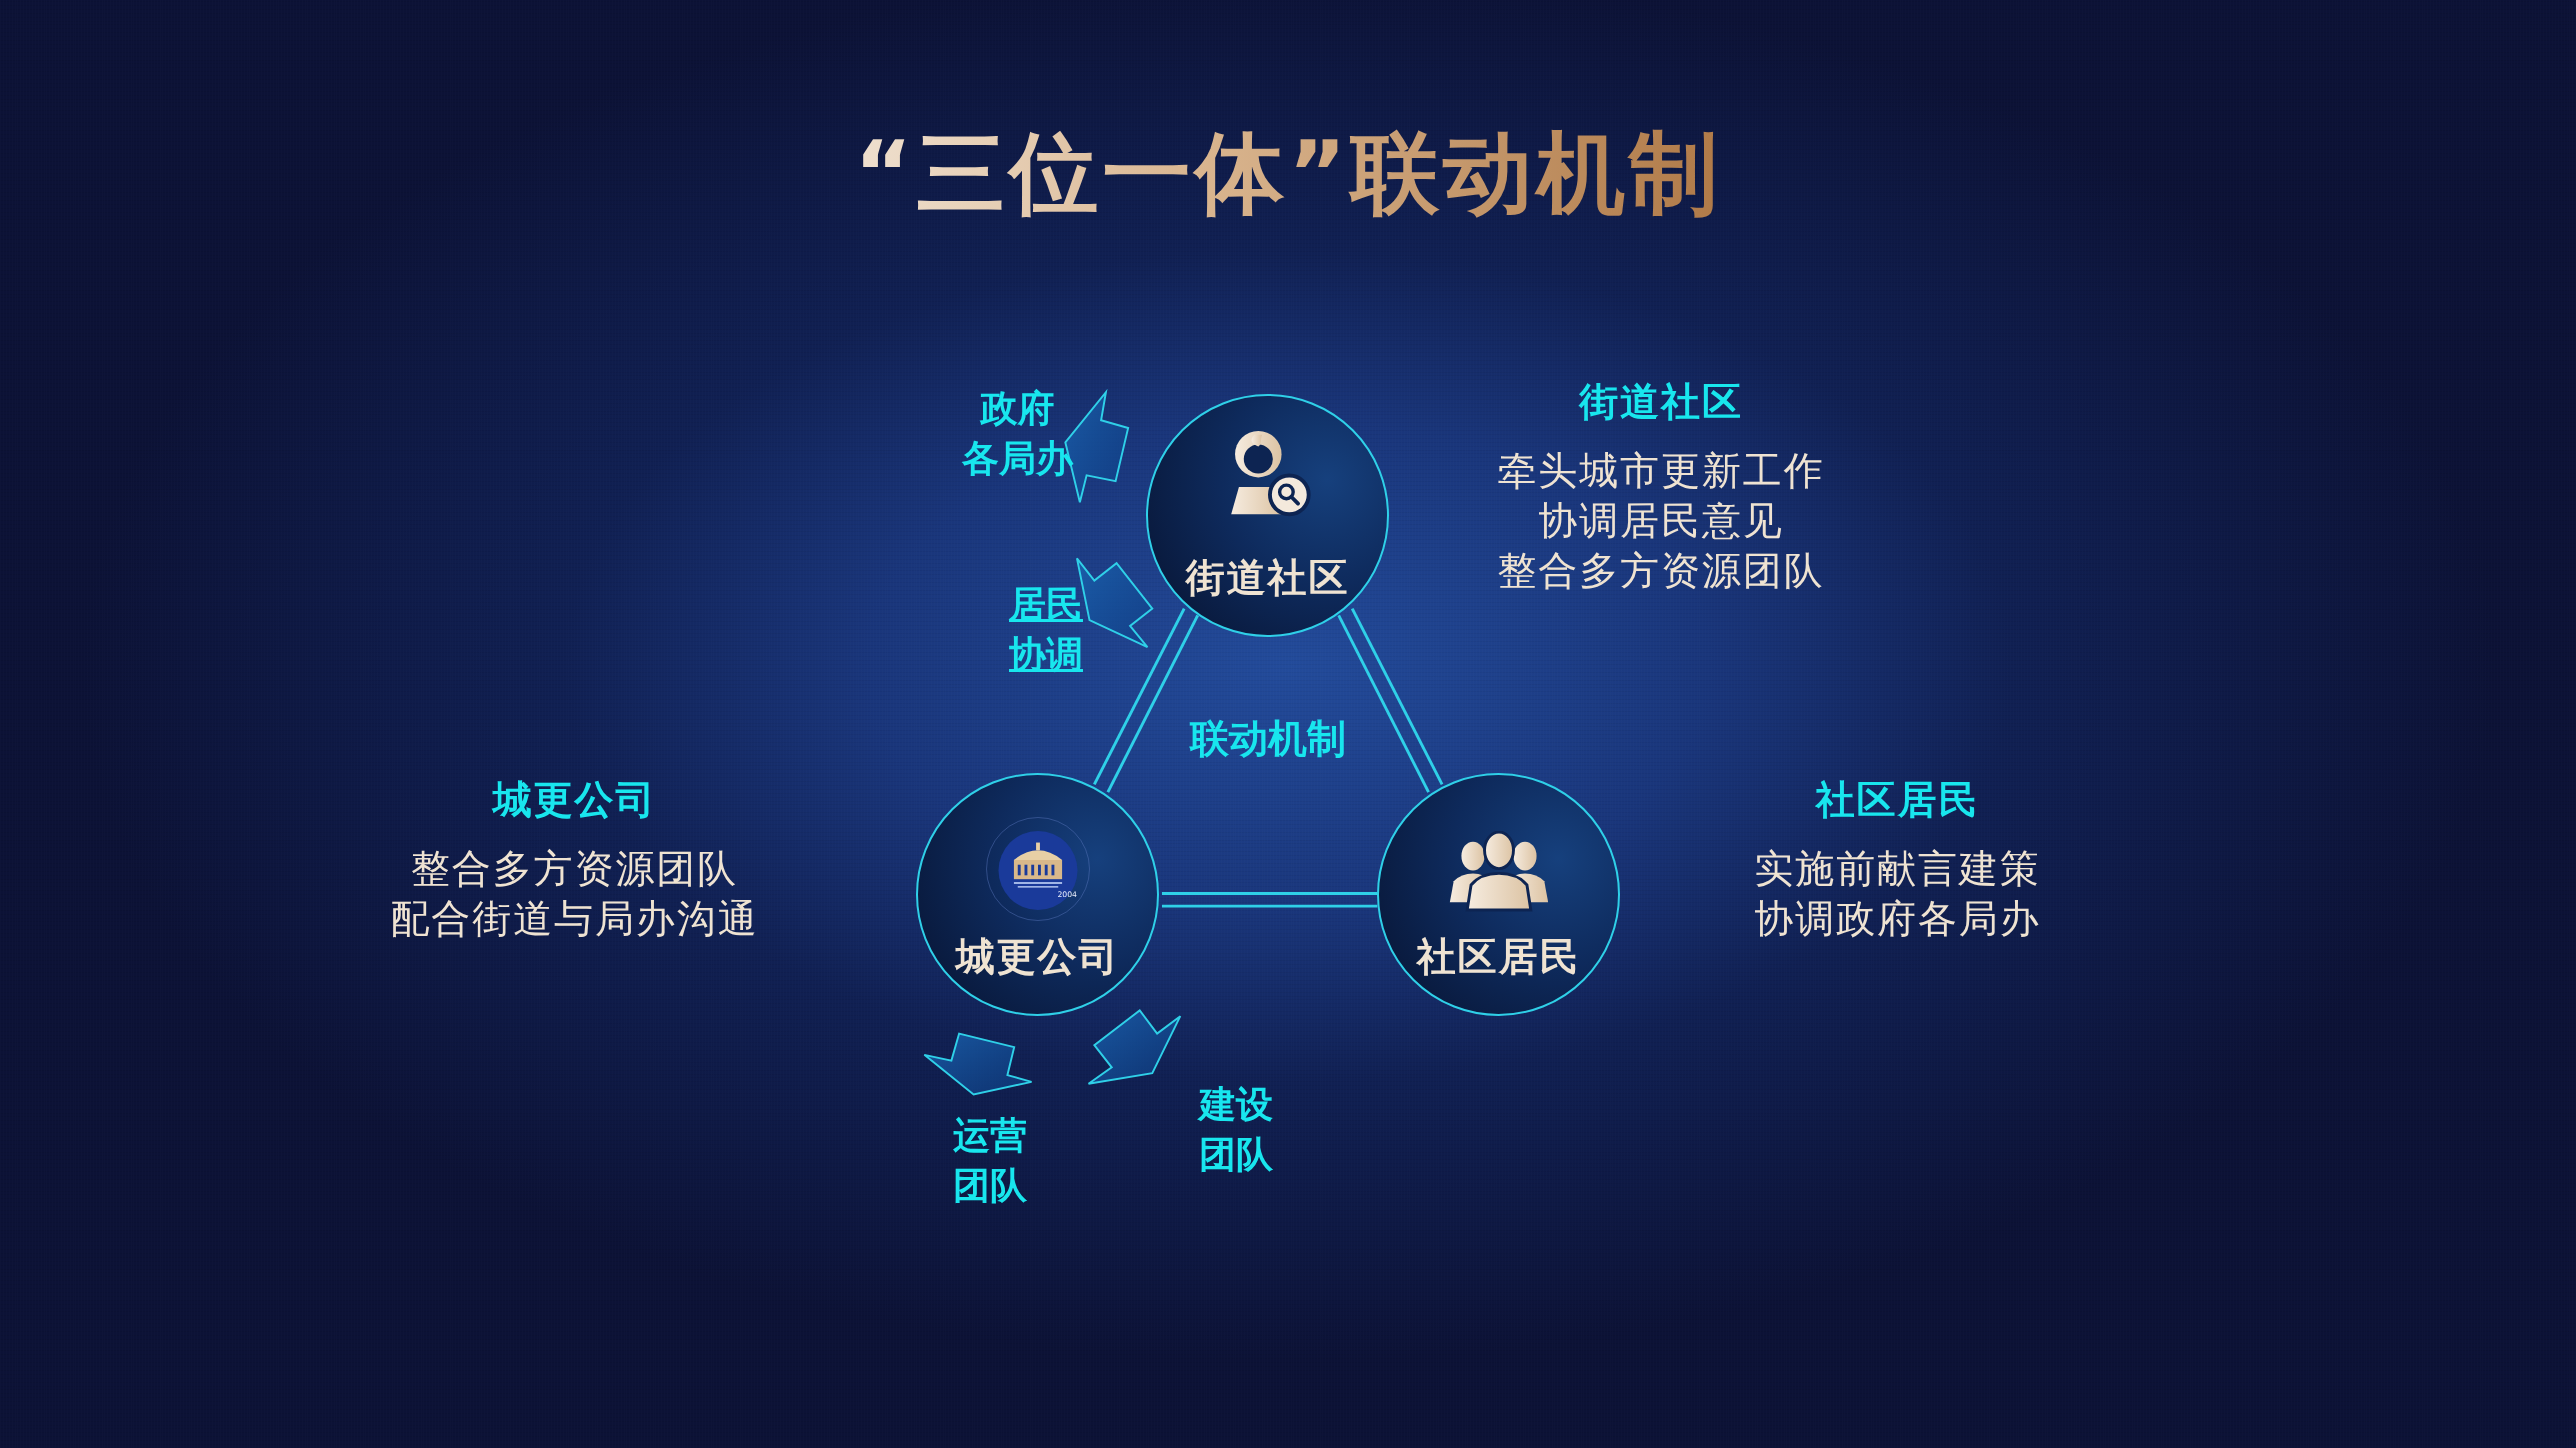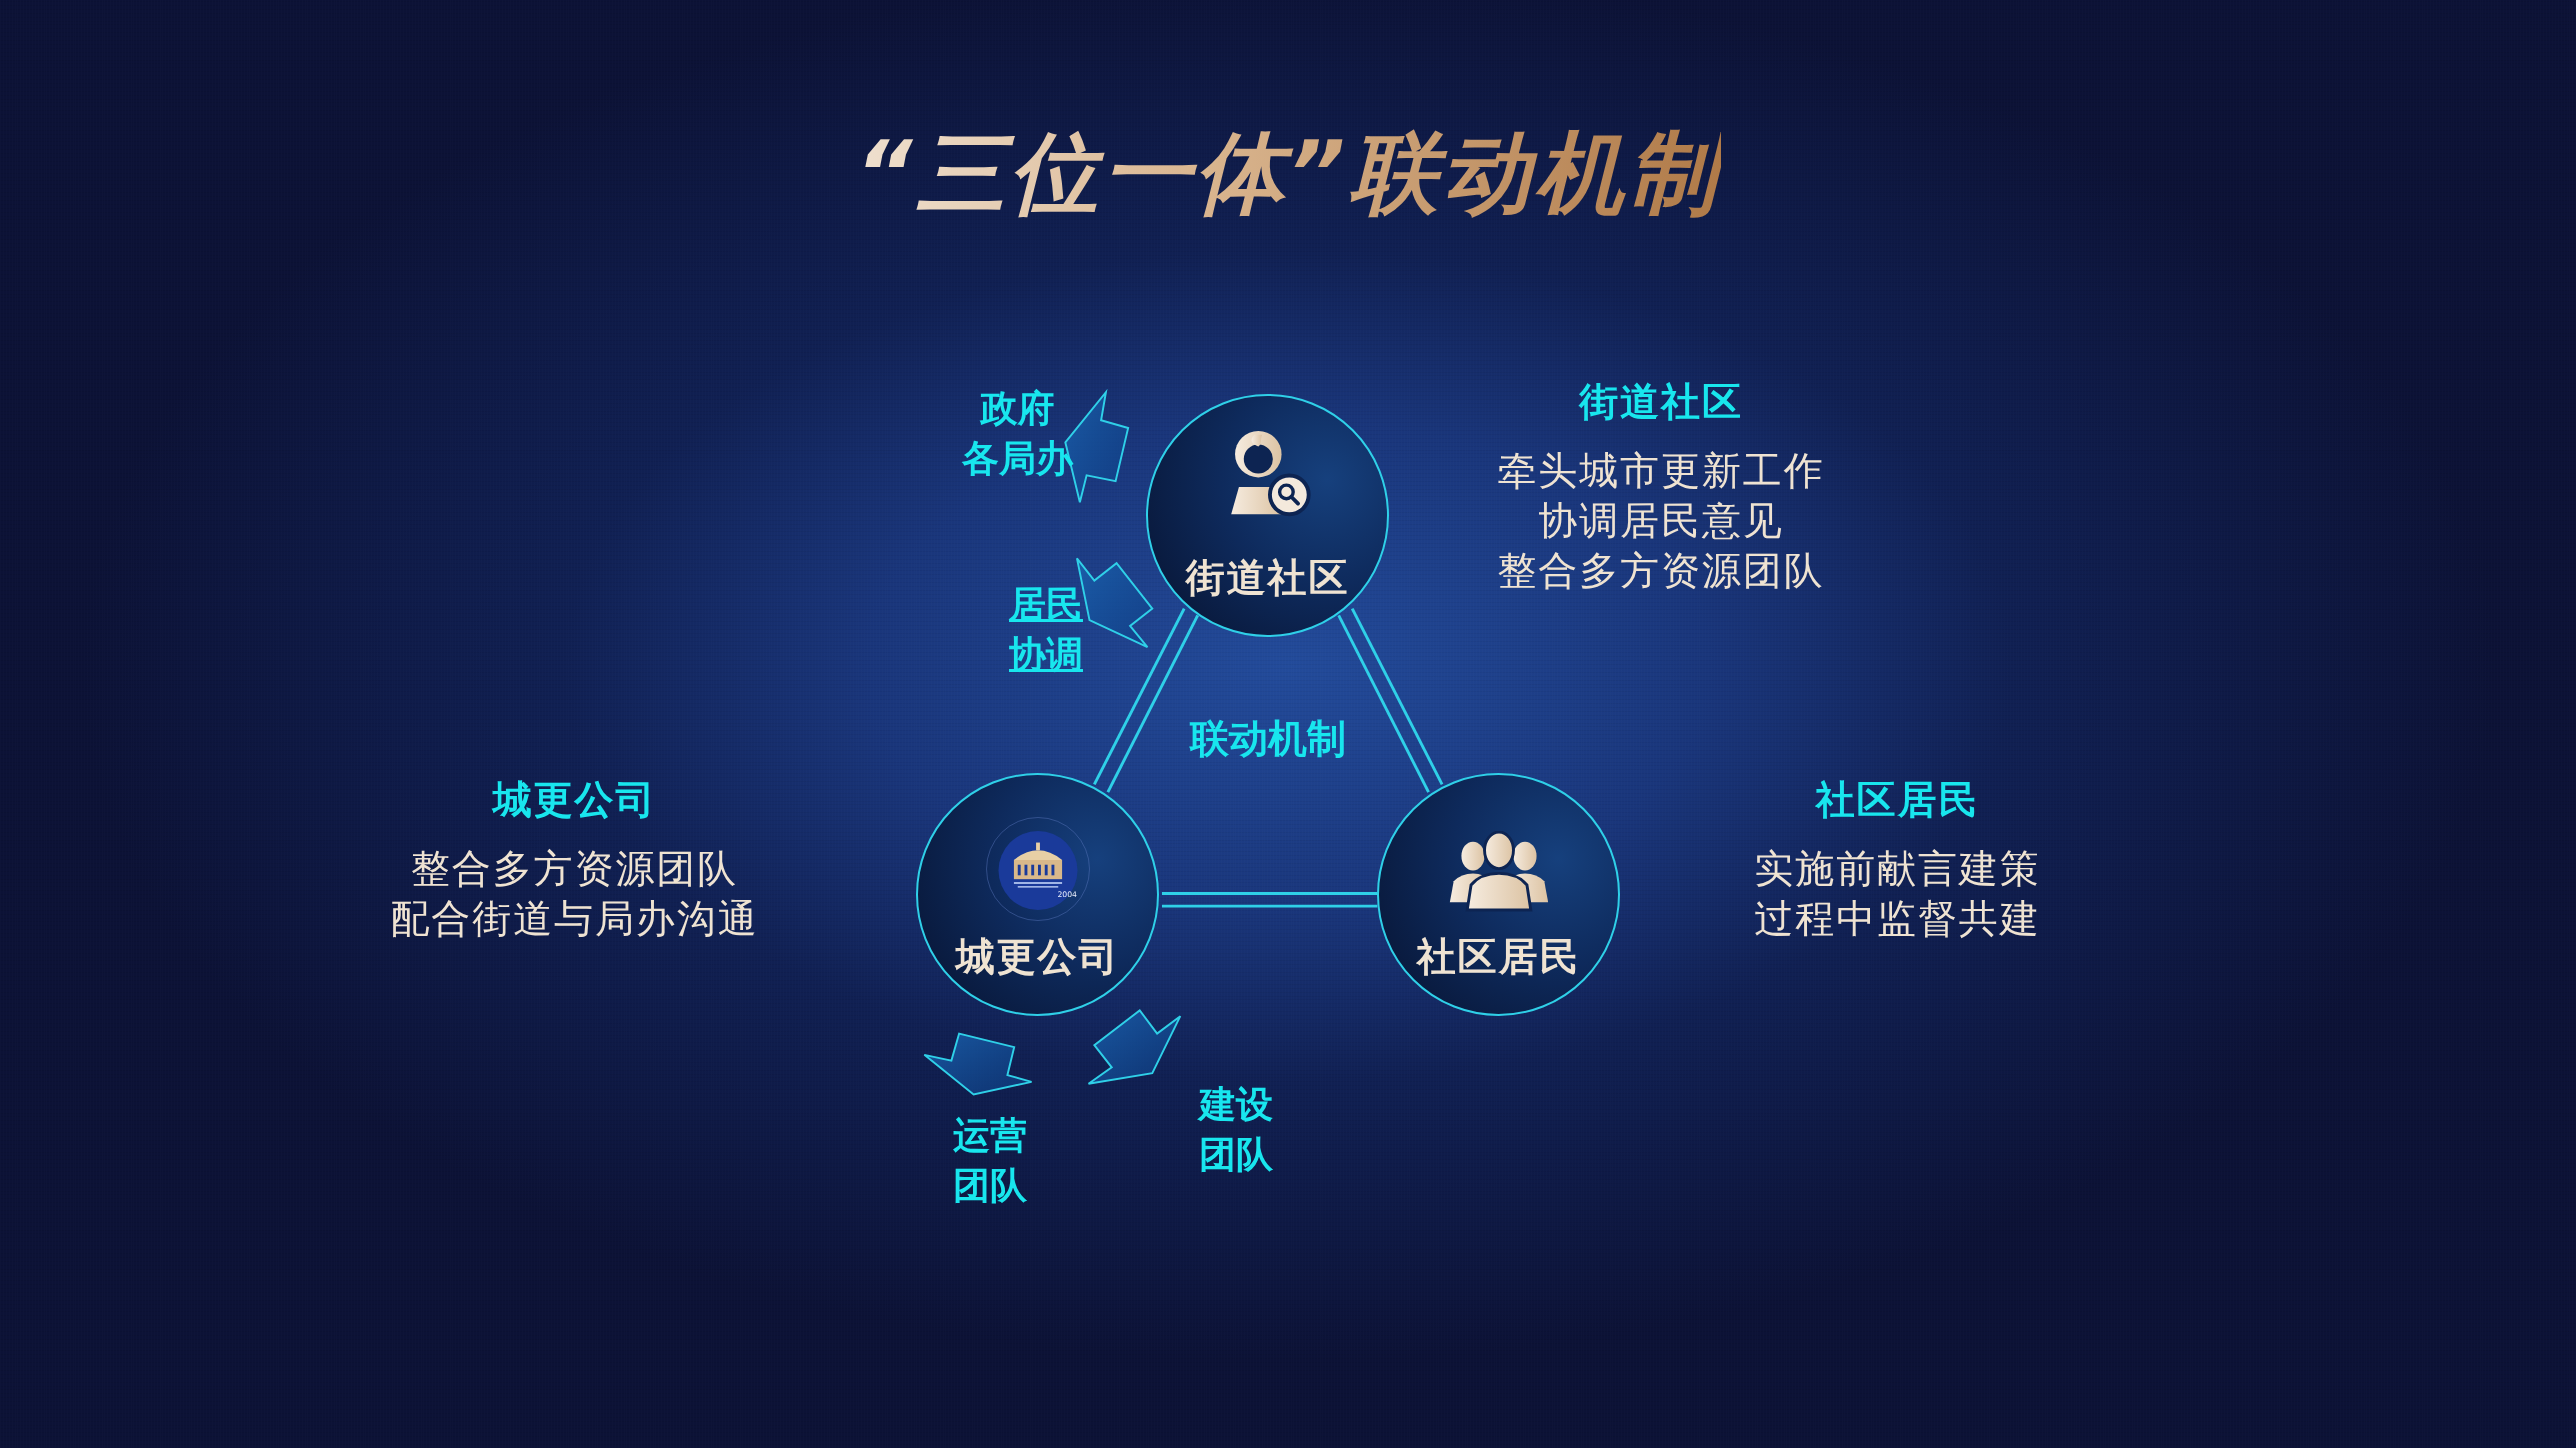--- a/index.html
+++ b/index.html
@@ -19,21 +19,20 @@
     background-image:
       repeating-linear-gradient(90deg, rgba(255,255,255,0.05) 0 1px, transparent 1px 2.9px),
       repeating-linear-gradient(0deg, rgba(0,0,0,0.18) 0 1px, transparent 1px 3.9px);
   }
   .title {
     position:absolute; left:0; width:2576px; top:114px; text-align:right;
     font-size:89px; font-weight:bold; letter-spacing:3.9px;
     background:linear-gradient(90deg,#efe0cf 0%, #d9b58f 40%, #b07a48 100%);
     -webkit-background-clip:text; background-clip:text; color:transparent;
     display:inline-block;
-    font-style:italic;
   }
   .title-wrap { position:absolute; top:114px; left:0; width:2576px; text-align:center; }
   .title-wrap .title { position:static; width:auto; }
   svg.diagram { position:absolute; left:0; top:0; }
   .circle {
     position:absolute; width:243px; height:243px; border-radius:50%;
     border:2.9px solid #2fd0e8;
     background:radial-gradient(circle at 75% 35%, #16407d 0%, #0e2a5c 45%, #07122e 100%);
     box-sizing:border-box;
   }
@@ -178,15 +177,15 @@
 
 <div class="block" style="left:367px; top:773px; width:415px;">
   <div class="head">城更公司</div>
   <div class="line">整合多方资源团队</div>
   <div class="line">配合街道与局办沟通</div>
 </div>
 
 <div class="block" style="left:1719px; top:773px; width:357px;">
   <div class="head">社区居民</div>
   <div class="line">实施前献言建策</div>
-  <div class="line">过程中监督共建</div>
+  <div class="line">协调政府各局办</div>
 </div>
 
 
 </body></html>

